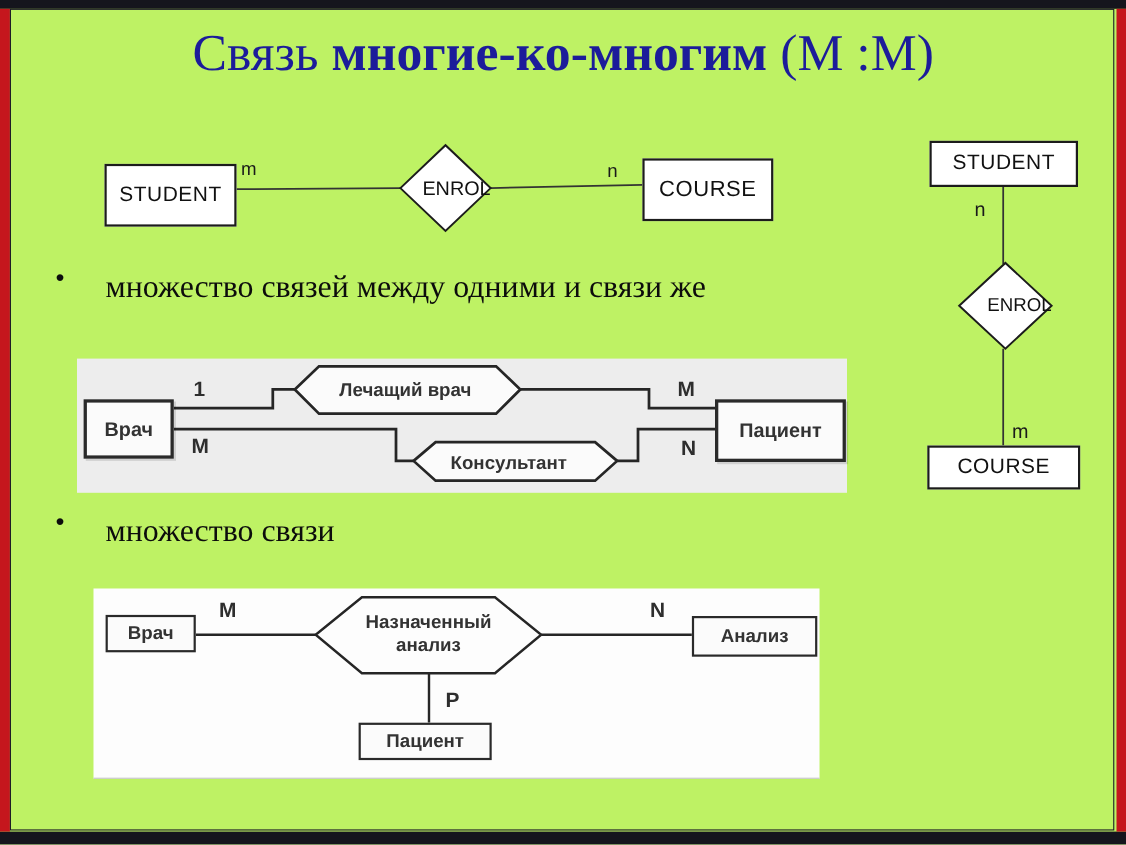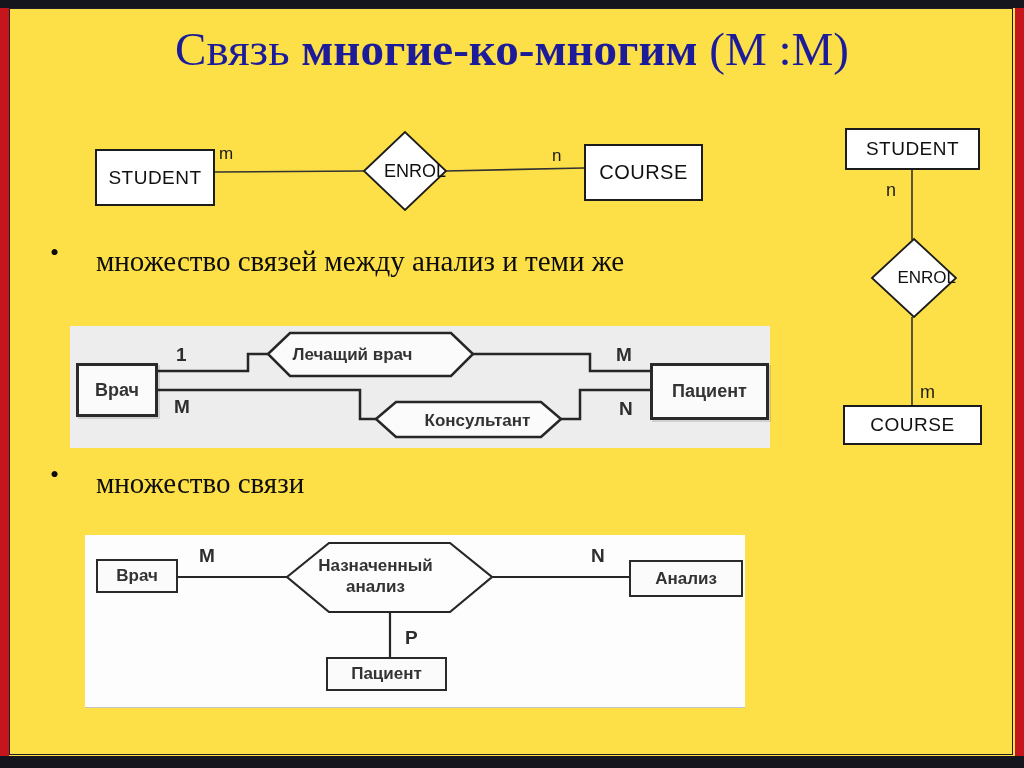--- a/index.html
+++ b/index.html
@@ -1,16 +1,16 @@
 <!DOCTYPE html>
 <html><head>
 <meta charset="utf-8">
 <style>
   html,body{margin:0;padding:0;background:#fff;}
-  .slide{position:relative;width:1024px;height:768px;background:#fde047;overflow:hidden;
+  .slide{position:relative;width:1024px;height:768px;background:#bef264;overflow:hidden;
          font-family:"Liberation Sans", sans-serif;}
   
   .bar-top{position:absolute;left:0;top:0;width:1024px;height:8px;}
   .bar-bottom{position:absolute;left:0;top:756px;width:1024px;height:12px;}
   .bar-left{position:absolute;left:0;top:8px;width:9px;height:748px;}
   .bar-right{position:absolute;left:1015px;top:8px;width:9px;height:748px;}
   .inner-line{position:absolute;left:9px;top:8px;width:1004px;height:747px;
               border:1px solid #1d1d26;box-sizing:border-box;pointer-events:none;}
   
   .title{position:absolute;left:40px;top:22px;width:944px;text-align:center;
@@ -79,37 +79,37 @@
     <div class="entity" style="left:15px;top:10px;width:135px;height:42px;">STUDENT</div>
     <div class="card" style="left:56px;top:62px;font-size:18px;">n</div>
     <div class="dtext" style="left:42px;top:150px;width:84px;font-size:17px;">ENROL</div>
     <div class="card" style="left:90px;top:264px;font-size:18px;">m</div>
     <div class="entity" style="left:13px;top:287px;width:139px;height:40px;">COURSE</div>
   </div>
 
   <div class="bullet" style="left:50px;top:240px;width:720px;">
     <span class="dot">•</span>
     <div class="btext">
-      <div>множество связей между анализ и теми же</div>
+      <div>множество связей между одними и связи же</div>
     </div>
   </div>
 
   <div class="diag bmp" style="left:70px;top:326px;width:700px;height:122px;">
     <svg width="700" height="122" viewBox="0 0 700 122">
       <polyline points="88,45 178,45 178,28 198,28" fill="none" stroke="#262626" stroke-width="2.5"></polyline>
       <polyline points="403,28 520,28 520,45 580,45" fill="none" stroke="#262626" stroke-width="2.5"></polyline>
       <polyline points="88,64 290,64 290,93 306,93" fill="none" stroke="#262626" stroke-width="2.5"></polyline>
       <polyline points="491,93 510,93 510,64 580,64" fill="none" stroke="#262626" stroke-width="2.5"></polyline>
       <polygon points="198,28 220,7 381,7 403,28 381,50 220,50" fill="#fbfbfb" stroke="#262626" stroke-width="2.5"></polygon>
       <polygon points="306,93 326,76 471,76 491,93 471,111 326,111" fill="#fbfbfb" stroke="#262626" stroke-width="2.5"></polygon>
     </svg>
     <div class="be be3" style="left:6px;top:37px;width:82px;height:54px;">Врач</div>
     <div class="be be3" style="left:580px;top:37px;width:119px;height:57px;">Пациент</div>
-    <div class="hextext" style="left:180px;top:19px;width:205px;">Лечащий врач</div>
-    <div class="hextext" style="left:315px;top:85px;width:185px;">Консультант</div>
+    <div class="hextext" style="left:196px;top:19px;width:205px;">Лечащий врач</div>
+    <div class="hextext" style="left:300px;top:85px;width:185px;">Консультант</div>
     <div class="cardb" style="left:106px;top:18px;">1</div>
     <div class="cardb" style="left:104px;top:70px;">M</div>
     <div class="cardb" style="left:546px;top:18px;">M</div>
     <div class="cardb" style="left:549px;top:72px;">N</div>
   </div>
 
   <div class="bullet" style="left:50px;top:462px;width:600px;">
     <span class="dot">•</span>
     <div class="btext">
       <div>множество связи</div>
@@ -118,21 +118,21 @@
 
   <div class="diag bmp-white" style="left:85px;top:535px;width:660px;height:172px;">
     <svg width="660" height="172" viewBox="0 0 660 172">
       <line x1="93" y1="42" x2="202" y2="42" stroke="#262626" stroke-width="2.2"></line>
       <line x1="407" y1="42" x2="544" y2="42" stroke="#262626" stroke-width="2.2"></line>
       <line x1="305" y1="77" x2="305" y2="122" stroke="#262626" stroke-width="2.2"></line>
       <polygon points="202,42 244,8 365,8 407,42 365,77 244,77" fill="#fdfdfd" stroke="#262626" stroke-width="2.2"></polygon>
     </svg>
     <div class="be be2" style="left:11px;top:24px;width:82px;height:34px;font-size:17px;">Врач</div>
     <div class="cardb" style="left:114px;top:10px;">M</div>
-    <div class="hextext" style="left:188px;top:20px;width:205px;line-height:21px;">
+    <div class="hextext" style="left:202px;top:20px;width:205px;line-height:21px;">
       <div>Назначенный</div>
       <div>анализ</div>
     </div>
     <div class="cardb" style="left:506px;top:10px;">N</div>
     <div class="be be2" style="left:544px;top:25px;width:114px;height:37px;font-size:17px;">Анализ</div>
     <div class="cardb" style="left:320px;top:92px;">P</div>
     <div class="be be2" style="left:241px;top:122px;width:121px;height:34px;font-size:17px;">Пациент</div>
   </div>
 
 </div>

